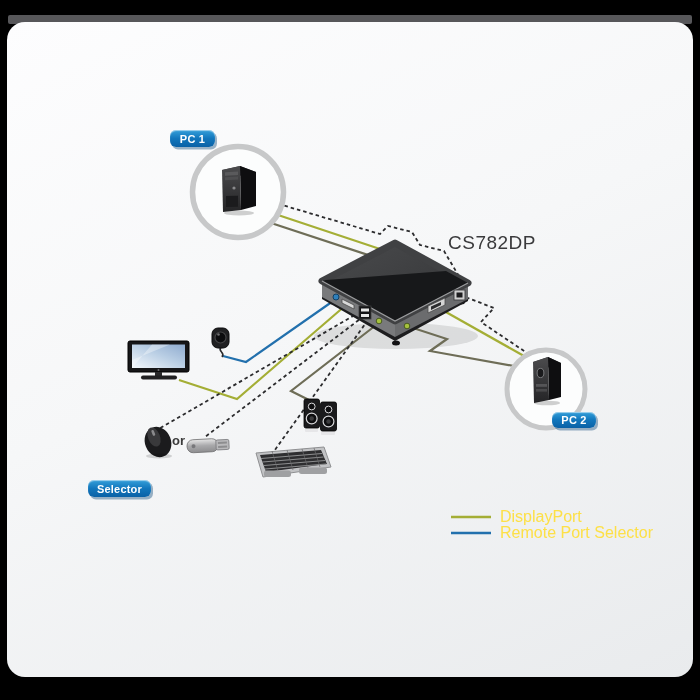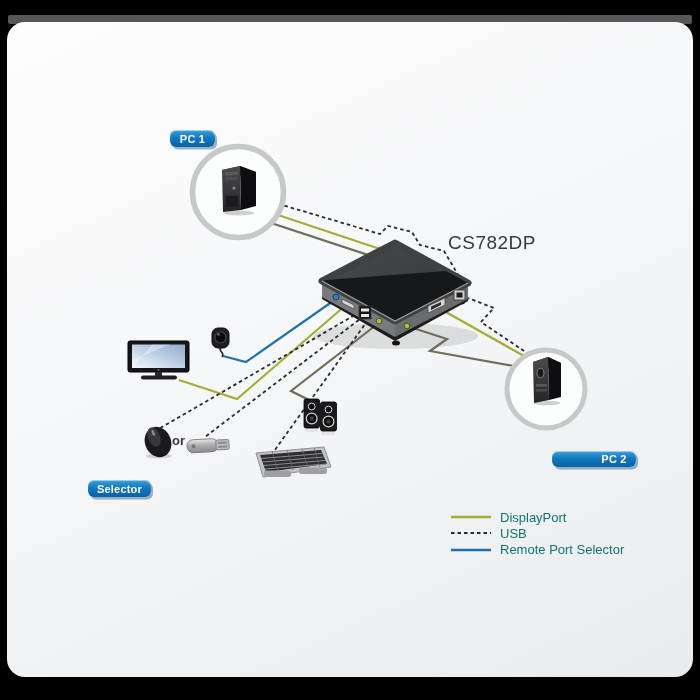--- a/index.html
+++ b/index.html
@@ -7,28 +7,28 @@
          font-family:"Liberation Sans",sans-serif;}
   .top-strip{position:absolute;left:8px;top:15px;width:684px;height:9px;background:#57575a;border-radius:2px;}
   .card{position:absolute;left:7px;top:22px;width:686px;height:655px;border-radius:18px;
         background:linear-gradient(155deg,#fdfdfe 0%,#f6f7f8 45%,#e9ebed 100%);}
   svg.scene{position:absolute;left:0;top:0;width:700px;height:700px;}
   .badge{position:absolute;display:flex;align-items:center;justify-content:center;
          color:#fff;font-weight:bold;font-size:11px;letter-spacing:.2px;
          background:linear-gradient(180deg,#35a0da 0%,#1176bc 50%,#0a61a6 100%);
          border-radius:6px;box-shadow:2px 2.5px 0 rgba(10,70,120,.4), inset 0 1px 1px rgba(255,255,255,.55);}
   .badge.pc1{left:170px;top:130px;width:45px;height:17px;}
-  .badge.pc2{left:552px;top:451px;width:44px;height:16px;padding-left:40px;}
+  .badge.pc2{left:552px;top:412px;width:44px;height:16px;}
   .badge.console{left:88px;top:480px;width:63px;height:17px;font-size:11px;}
   .model{position:absolute;left:448px;top:232px;font-size:19px;color:#3a3a3c;letter-spacing:.5px;text-align:right;}
   .or{position:absolute;left:172px;top:433px;font-size:13px;font-weight:600;color:#3a3a3a;text-align:right;}
   .legend{position:absolute;left:450px;top:509px;display:flex;flex-direction:column;}
   .lrow{display:flex;align-items:center;height:16.3px;}
   .lrow svg{width:42px;height:8px;margin-right:8px;flex:none;}
-  .lrow span{font-size:13px;color:#0f766e;white-space:nowrap;}
+  .lrow span{font-size:16px;color:#fde047;white-space:nowrap;}
 </style>
 </head>
 <body>
 
 <div class="stage">
   <div class="top-strip"></div>
   <div class="card"></div>
 
   <svg class="scene" viewBox="0 0 700 700">
     <defs>
@@ -196,24 +196,18 @@
 
   <div class="legend">
     <div class="lrow">
       <svg viewBox="0 0 42 8">
         <line x1="1" y1="4" x2="41" y2="4" stroke-width="2.4" stroke="#a4ae35"></line>
       </svg>
       <span>DisplayPort</span>
     </div>
     <div class="lrow">
       <svg viewBox="0 0 42 8">
-        <line x1="1" y1="4" x2="41" y2="4" stroke-width="1.8" stroke-dasharray="3.5 3" stroke="#2b2b2d"></line>
-      </svg>
-      <span>USB</span>
-    </div>
-    <div class="lrow">
-      <svg viewBox="0 0 42 8">
         <line x1="1" y1="4" x2="41" y2="4" stroke-width="2.4" stroke="#2270ad"></line>
       </svg>
       <span>Remote Port Selector</span>
     </div>
   </div>
 </div>
 
 </body></html>

